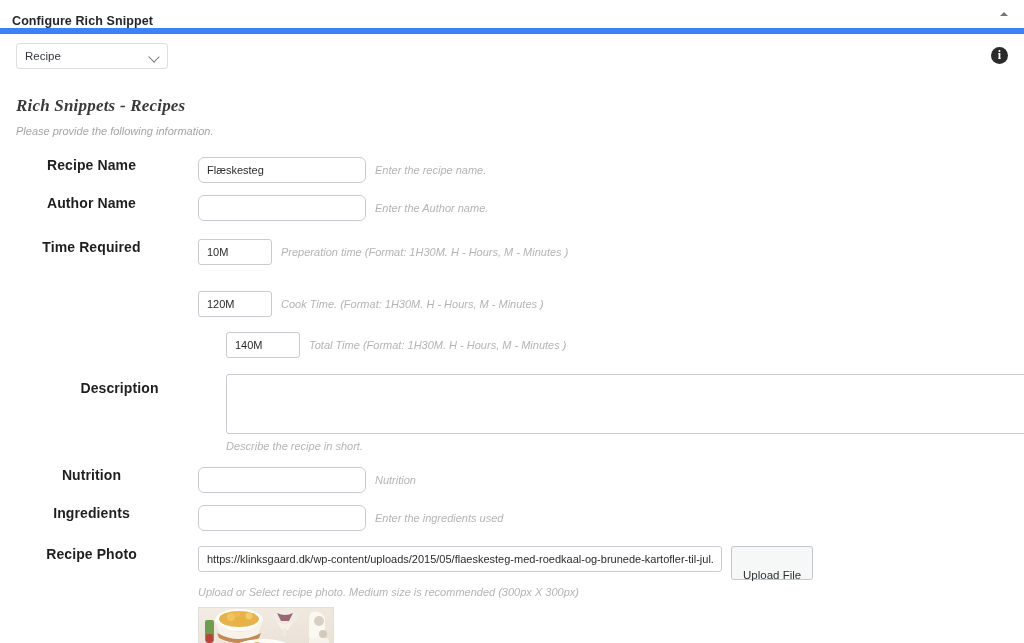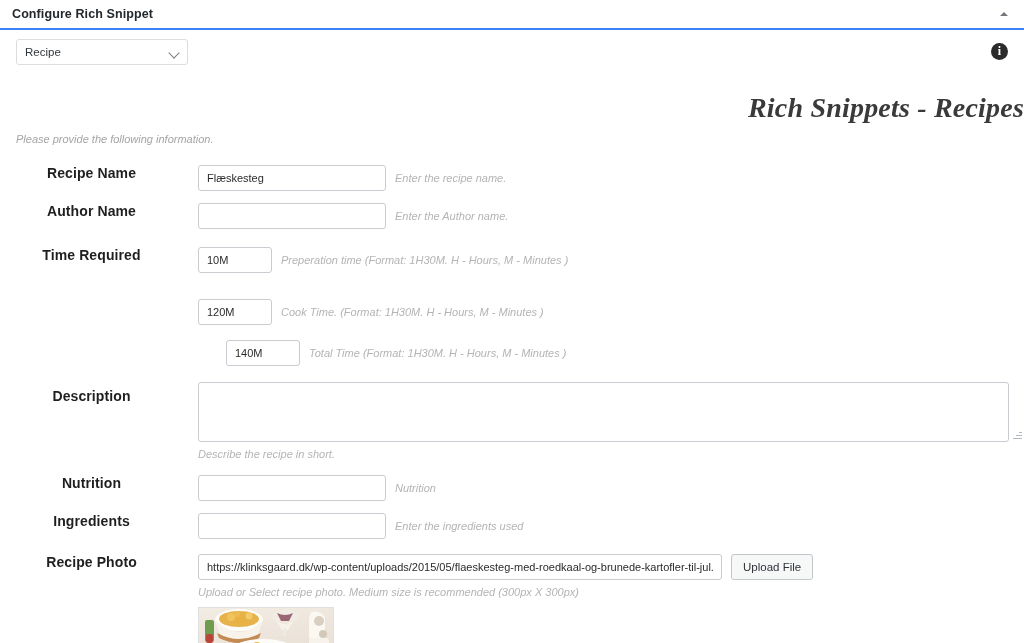--- a/index.html
+++ b/index.html
@@ -13,24 +13,24 @@
     overflow: hidden;
     font-family: "Liberation Sans", sans-serif;
     color: #23282d;
     -webkit-font-smoothing: antialiased;
   }
 
   
   .panel-header {
     position: relative;
     height: 28px;
-    border-bottom: 2px solid #3b82f6;
+    border-bottom: 6px solid #3b82f6;
     background: #ffffff;
     display: flex;
-    align-items: center;
+    align-items: flex-end;
   }
   .panel-title {
     font-size: 12.5px;
     font-weight: 600;
     color: #23282d;
     padding-left: 12px;
     letter-spacing: 0.1px;
   }
   .toggle-btn {
     position: absolute;
@@ -53,21 +53,21 @@
 
   
   .top-row {
     position: relative;
     height: 46px;
   }
   .snippet-select {
     position: absolute;
     left: 16px;
     top: 9px;
-    width: 172px;
+    width: 152px;
     height: 26px;
     box-sizing: border-box;
     border: 1px solid #dddddd;
     border-radius: 3px;
     background: #ffffff;
     font-family: "Liberation Sans", sans-serif;
     font-size: 11.5px;
     color: #32373c;
     padding: 0 24px 0 8px;
     line-height: 24px;
@@ -103,26 +103,25 @@
   }
 
   
   .heading-wrap {
     padding: 0 0 0 16px;
   }
   .page-heading {
     font-family: "Liberation Serif", serif;
     font-style: italic;
     font-weight: 700;
-    font-size: 28px;
+    font-size: 17px;
     color: #3a3a3a;
     margin: 0;
     padding-top: 16px;
     letter-spacing: 0.2px;
-    text-align: right;
   }
   .page-sub {
     font-family: "Liberation Sans", sans-serif;
     font-style: italic;
     font-size: 11px;
     color: #a5a5a5;
     margin: 0;
     padding-top: 9px;
   }
 
@@ -160,21 +159,21 @@
     height: 26px;
     border: 1px solid #c8ccd0;
     border-radius: 3px;
     background: #ffffff;
     font-family: "Liberation Sans", sans-serif;
     font-size: 11px;
     color: #2b2b2b;
     padding: 0 8px;
     outline: none;
   }
-  .txt.wide { width: 188px; }
+  .txt.wide { width: 168px; border-radius: 6px; }
   .txt.short { width: 74px; }
   .txt.url { width: 524px; }
   .desc-area {
     box-sizing: border-box;
     width: 811px;
     height: 60px;
     border: 1px solid #c8ccd0;
     border-radius: 3px;
     background: #ffffff;
     font-family: "Liberation Sans", sans-serif;
@@ -216,21 +215,21 @@
   }
   .hint.below {
     padding-left: 0;
     line-height: normal;
     display: block;
   }
   .upload-btn {
     margin-left: 9px;
     box-sizing: border-box;
     height: 26px;
-    padding: 0 11px;
+    padding: 16px 11px;
     border: 1px solid #c3c6ca;
     border-radius: 3px;
     background: #f6f7f7;
     font-family: "Liberation Sans", sans-serif;
     font-size: 11.5px;
     color: #2e3338;
     line-height: 24px;
     cursor: pointer;
     white-space: nowrap;
   }
@@ -305,21 +304,21 @@
   </div>
 
   <div class="row" style="margin-top:15px;padding-left:28px;">
     <div class="lbl"></div>
     <div class="field-col">
       <input class="txt short" type="text" value="140M" style="">
       <span class="hint">Total Time (Format: 1H30M. H - Hours, M - Minutes )</span>
     </div>
   </div>
 
-  <div class="row" style="margin-top:16px;">
+  <div class="row" style="margin-top:16px;padding-left:28px;">
     <div class="lbl" style="padding-top:6px;">Description</div>
     <div class="field-col" style="display:block;">
       <div class="desc-holder">
         <textarea class="desc-area" style=""></textarea>
         <span class="resize-grip">
           <i class="g1"></i>
             <i class="g2"></i>
             <i class="g3"></i>
         </span>
       </div>

